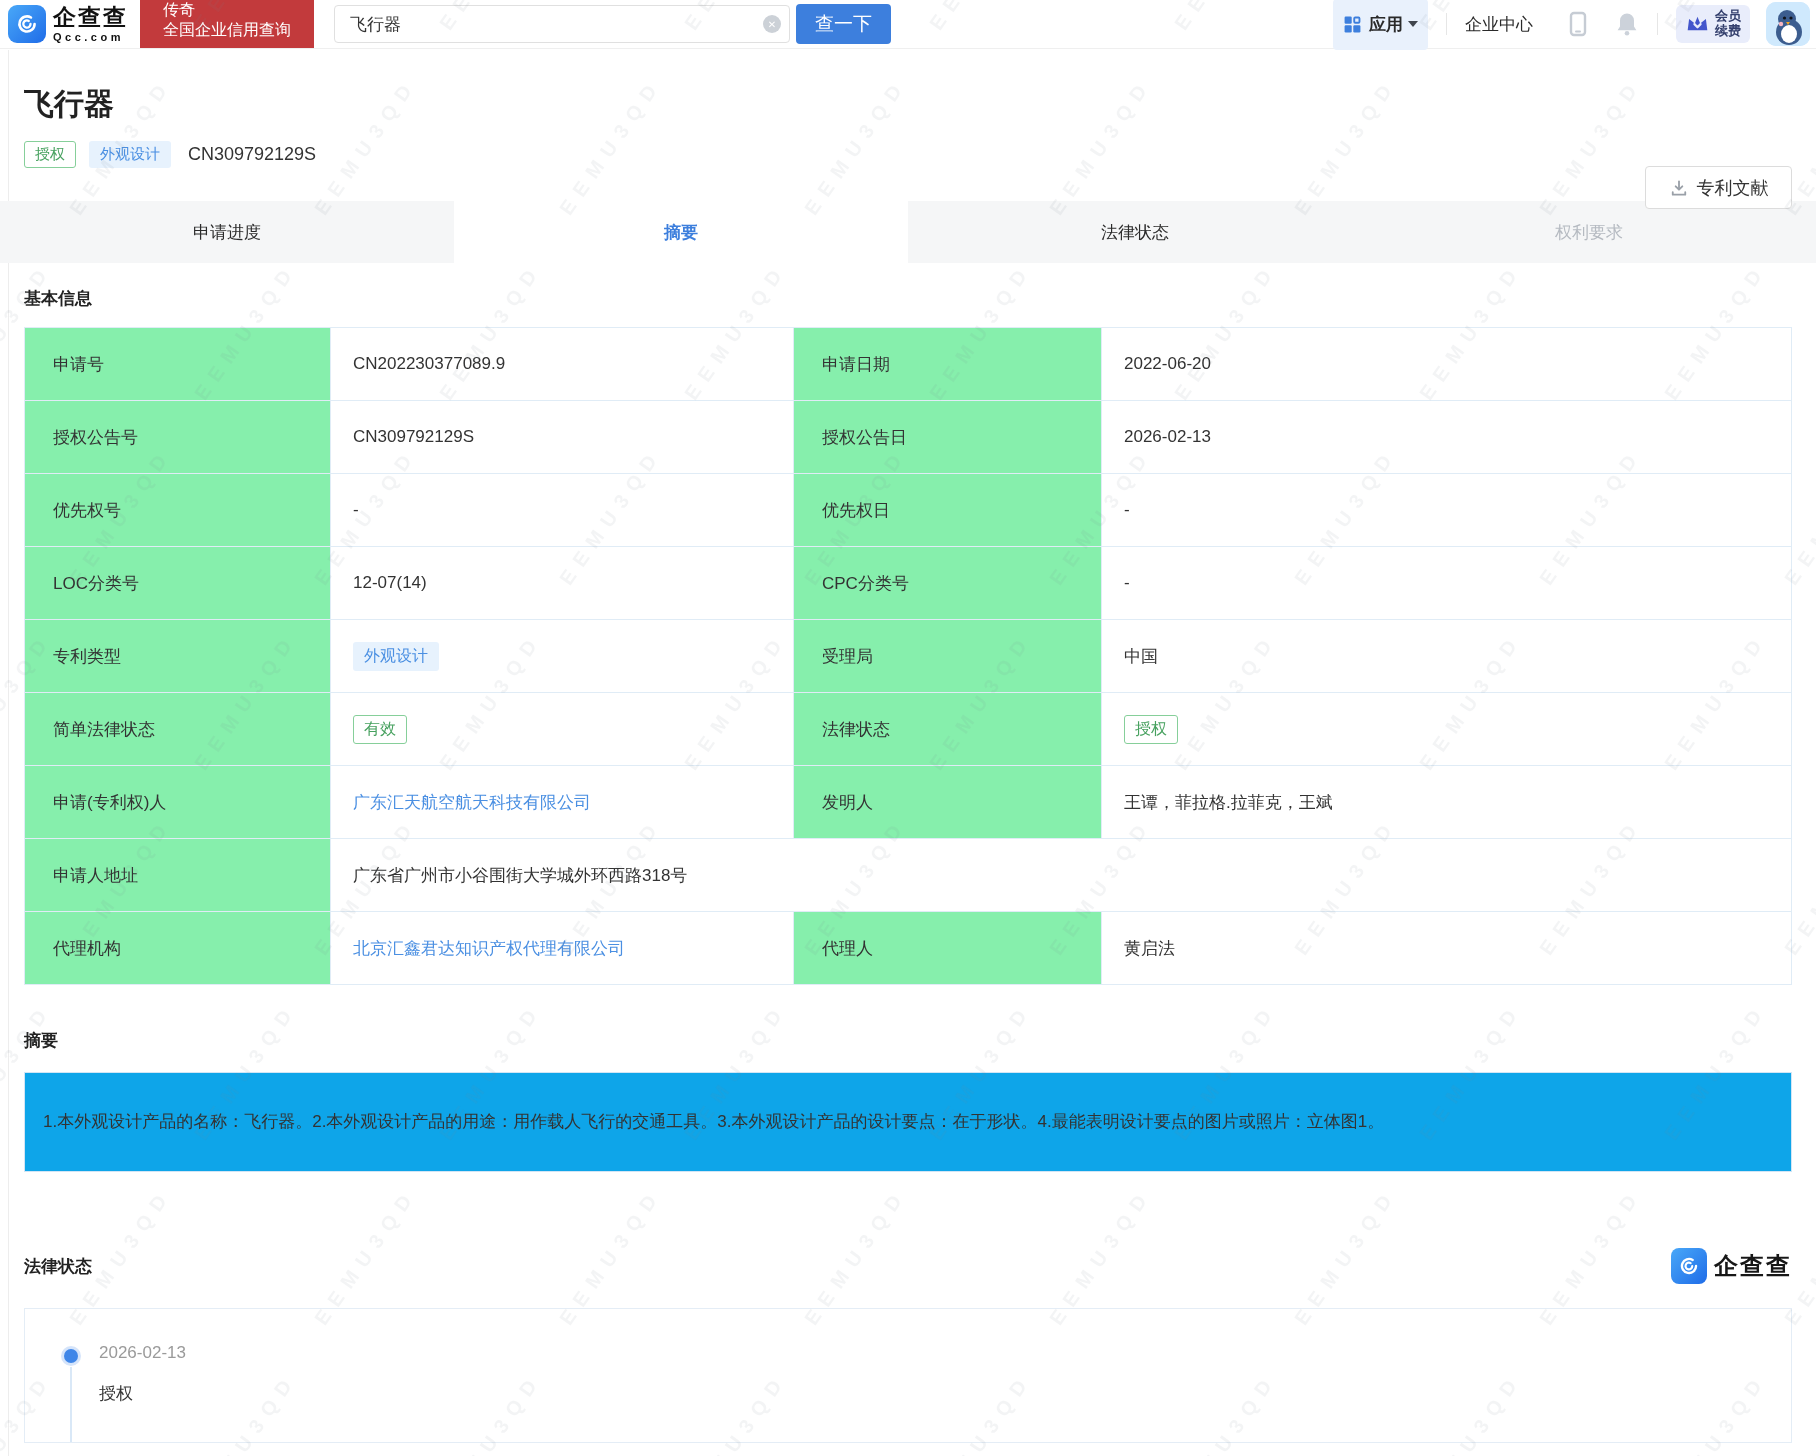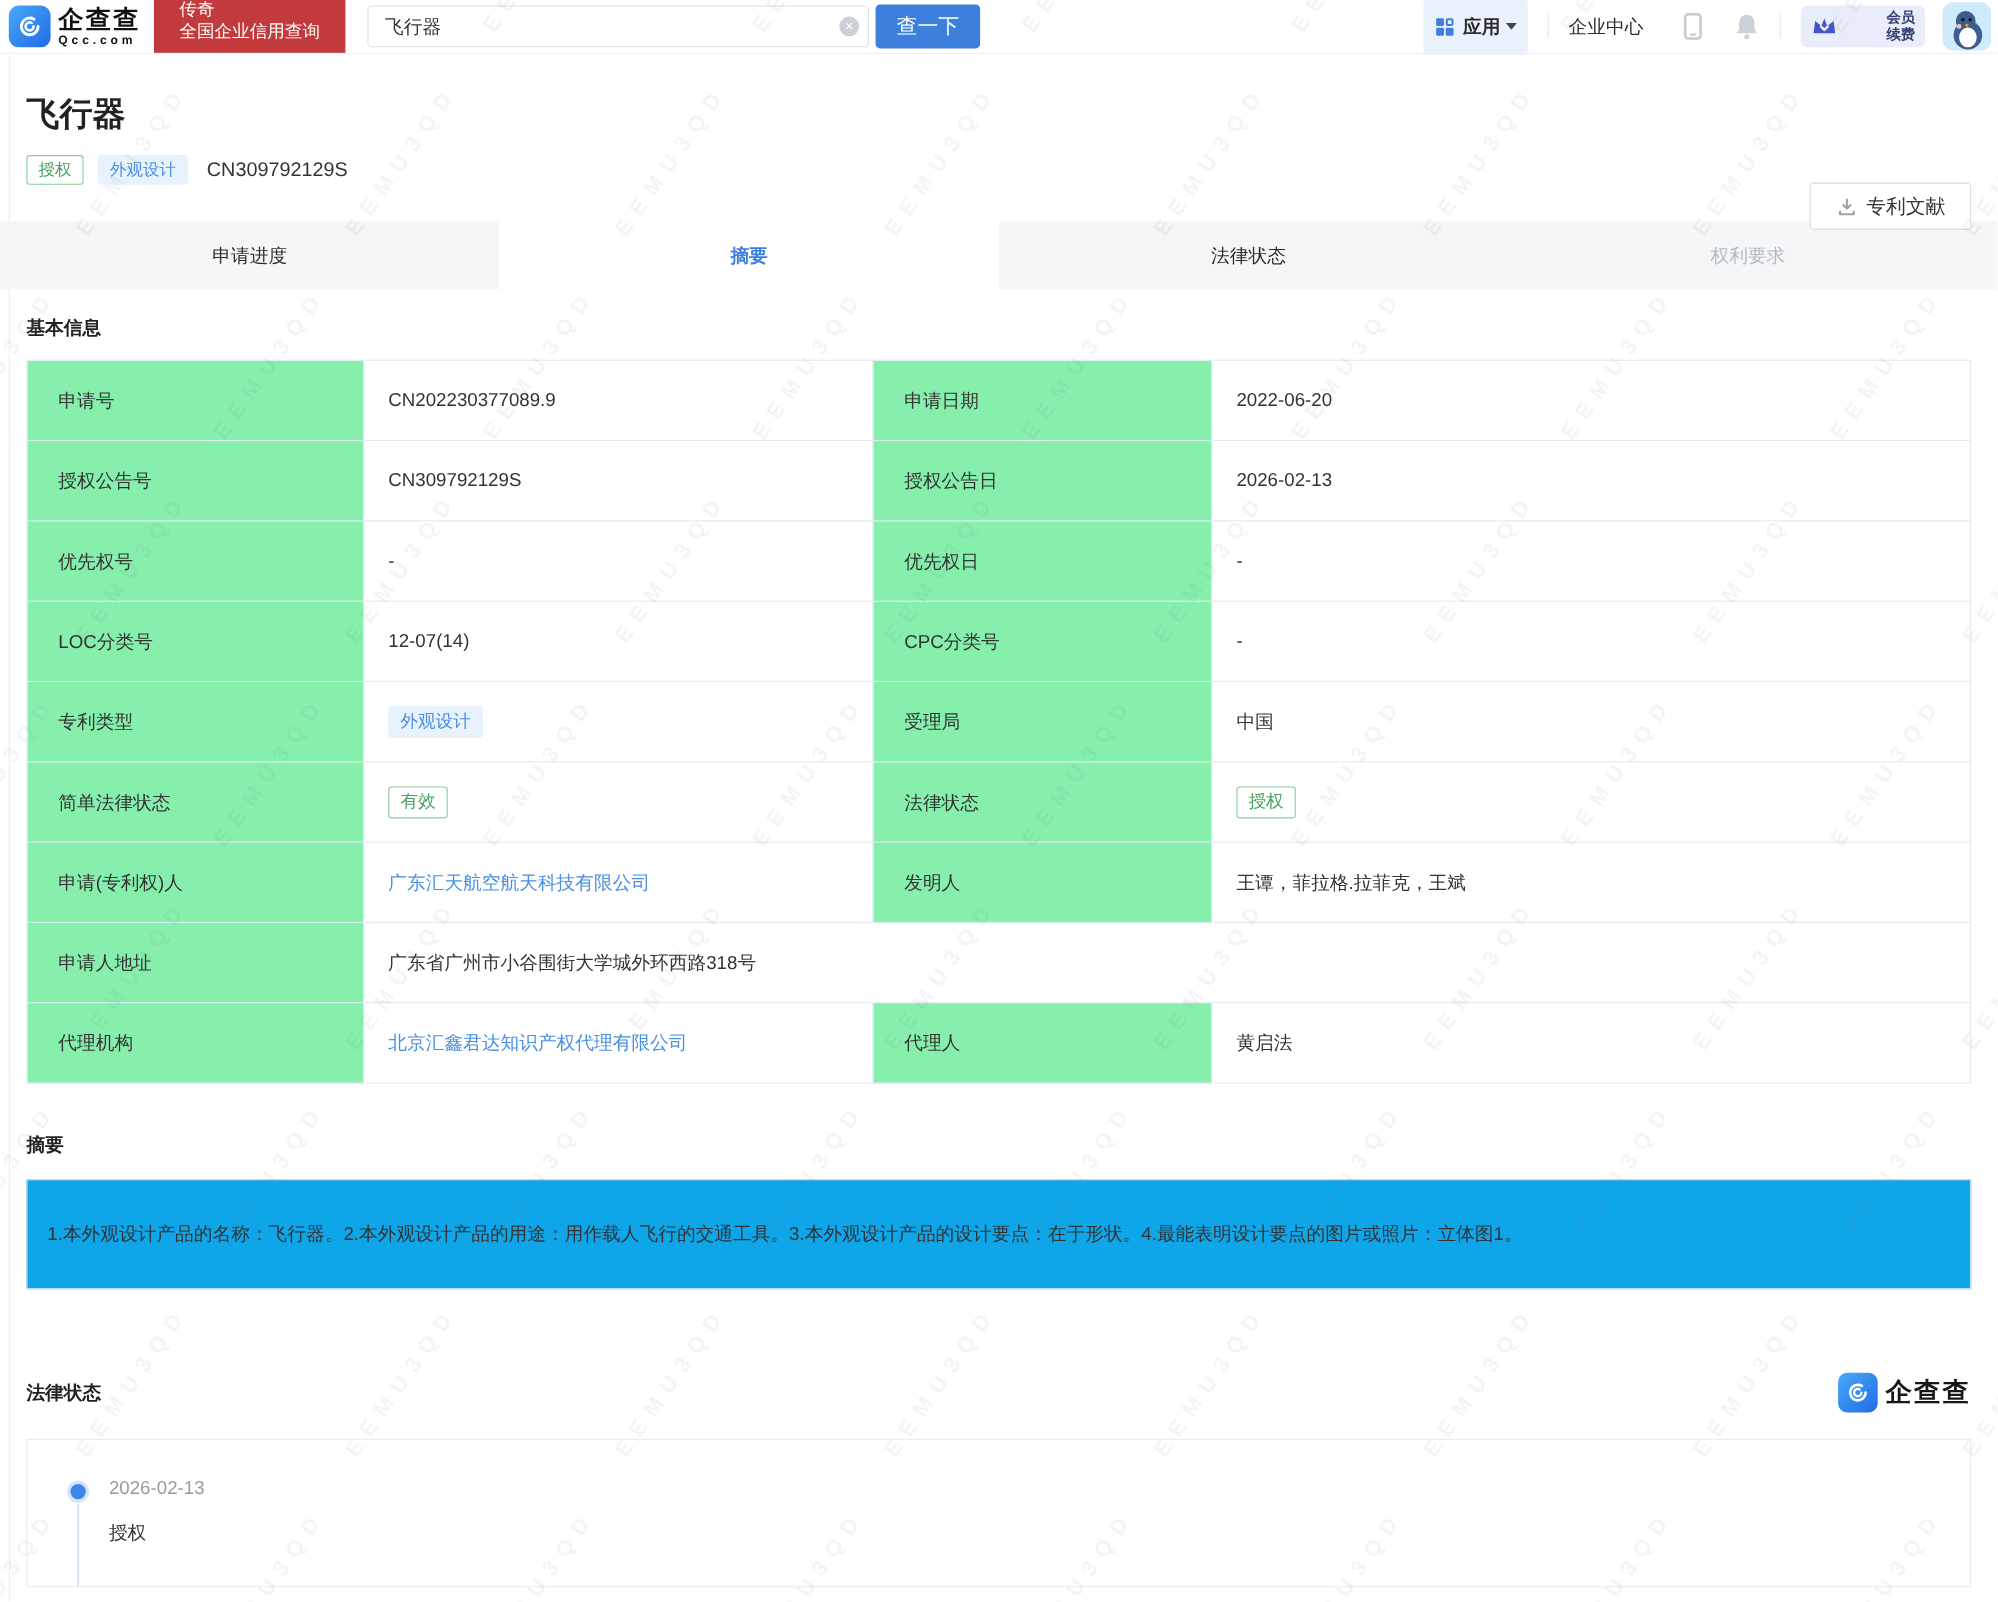--- a/index.html
+++ b/index.html
@@ -42,21 +42,21 @@
     padding:0 10px; cursor:pointer; }
   .apps-pill .lbl { font-size:17px; font-weight:bold; color:#2a2a2a; margin:0 5px 0 7px; }
   .caret-down { width:0; height:0; border-left:5px solid transparent; border-right:5px solid transparent;
     border-top:6px solid #40454d; }
   .v-divider { width:1px; height:22px; background:#e6e6e6; margin:0 18px; }
   .ent-center { font-size:17px; color:#2a2a2a; cursor:pointer; white-space:nowrap; }
   .icon-btn { cursor:pointer; display:flex; align-items:center; }
   .phone-icon { margin-left:34px; }
   .bell-icon { margin-left:26px; }
   .vip-badge { display:flex; align-items:center; background:#e9edfb; border-radius:6px;
-    padding:4px 9px; cursor:pointer;gap:39px; }
+    padding:4px 9px; cursor:pointer; }
   .vip-text { margin-left:5px; display:flex; flex-direction:column; line-height:1.15; }
   .vip-text span { font-size:13px; font-weight:bold; color:#333f6d; }
   .avatar { margin-left:16px; width:44px; height:44px; border-radius:10px; background:#cfe9fd;
     overflow:hidden; cursor:pointer; flex:none; }
 
   
   .main { position:relative; z-index:1; padding:0 24px; }
   .left-edge { position:absolute; left:8px; top:50px; bottom:0; width:1px; background:#ededed; z-index:1; }
 
   .page-title { margin-top:35px; font-size:30px; font-weight:bold; color:#222; }

